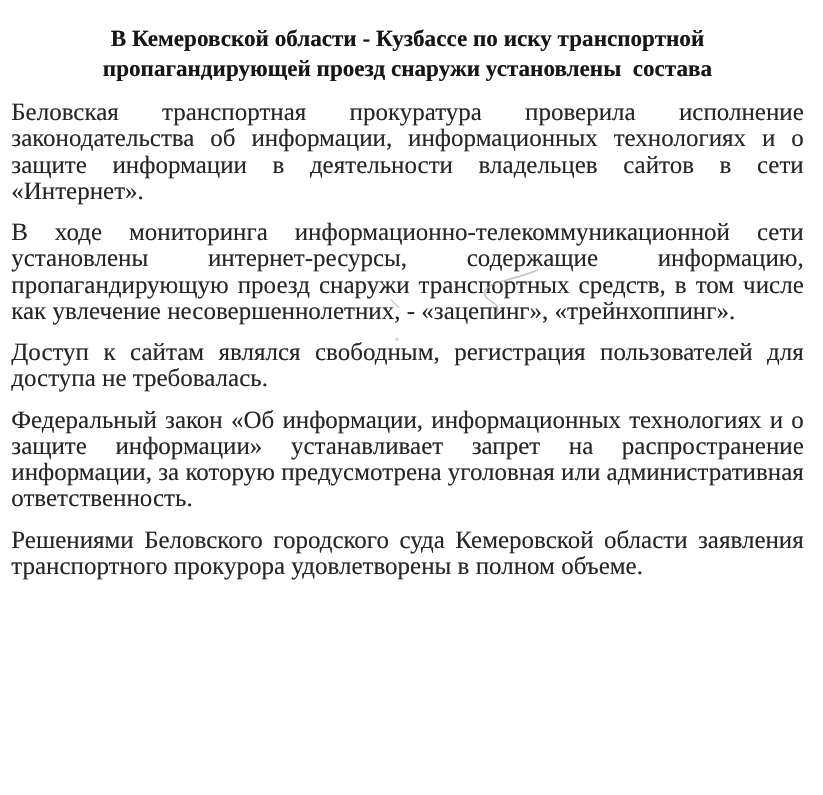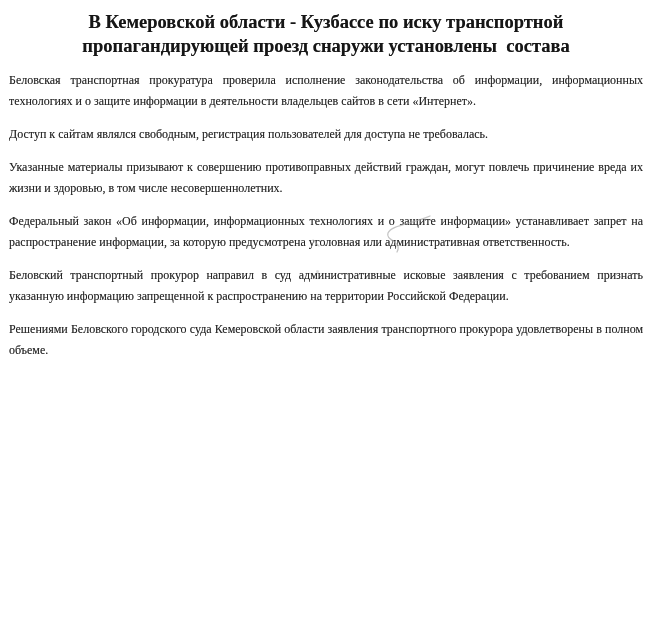--- a/index.html
+++ b/index.html
@@ -5,42 +5,42 @@
   html, body {
     margin: 0;
     padding: 0;
     background: #ffffff;
   }
   .page {
     position: relative;
     width: 658px;
     height: 636px;
     box-sizing: border-box;
-    padding: 10px 15px 0 9px;
+    padding: 20px 15px 0 9px;
     background: #ffffff;
     font-family: "Liberation Serif", "DejaVu Serif", serif;
     color: #262626;
     overflow: hidden;
   }
   .doc-title {
     margin: 0 0 12px 0;
     font-size: 18.5px;
     line-height: 24px;
     font-weight: bold;
     text-align: center;
     color: #161616;
     text-shadow: 0 0 0.5px rgba(20,20,20,0.55);
   }
   .title-line {
     display: block;
     white-space: pre-wrap;
   }
   .para {
     margin: 0 0 12px 0;
-    font-size: 12px;
+    font-size: 20px;
     line-height: 21px;
     text-align: justify;
     text-justify: inter-word;
     color: #262626;
     text-shadow: 0 0 0.5px rgba(45,45,45,0.45);
   }
   .pen-mark {
     position: absolute;
     pointer-events: none;
   }
@@ -53,24 +53,23 @@
 <body>
 
 <div class="page">
 
   <h1 class="doc-title">
     <span class="title-line">В Кемеровской области - Кузбассе по иску транспортной</span>
     <span class="title-line">пропагандирующей проезд снаружи установлены  состава</span>
   </h1>
 
   <p class="para">Беловская транспортная прокуратура проверила исполнение законодательства об информации, информационных технологиях и о защите информации в деятельности владельцев сайтов в сети «Интернет».</p>
+  <p class="para">В ходе мониторинга информационно-телекоммуникационной сети установлены интернет-ресурсы, содержащие информацию, пропагандирующую проезд снаружи транспортных средств, в том числе как увлечение несовершеннолетних, - «зацепинг», «трейнхоппинг».</p>
   <p class="para">Доступ к сайтам являлся свободным, регистрация пользователей для доступа не требовалась.</p>
-  <p class="para">Указанные материалы призывают к совершению противоправных действий граждан, могут повлечь причинение вреда их жизни и здоровью, в том числе несовершеннолетних.</p>
   <p class="para">Федеральный закон «Об информации, информационных технологиях и о защите информации» устанавливает запрет на распространение информации, за которую предусмотрена уголовная или административная ответственность.</p>
-  <p class="para">Беловский транспортный прокурор направил в суд административные исковые заявления с требованием признать указанную информацию запрещенной к распространению на территории Российской Федерации.</p>
   <p class="para">Решениями Беловского городского суда Кемеровской области заявления транспортного прокурора удовлетворены в полном объеме.</p>
 
   <svg class="pen-mark mark-squiggle" width="52" height="42" viewBox="0 0 52 42">
     <path d="M48 3 C30 11 9 12 6 20 C3 28 21 28 15 39" fill="none" stroke="#a6a6a6" stroke-width="1.3" opacity="0.65" stroke-linecap="round"></path>
   </svg>
 
   <svg class="pen-mark mark-tick" width="9" height="9" viewBox="0 0 9 9">
     <path d="M1 1 L7 7" fill="none" stroke="#a6a6a6" stroke-width="1.1" opacity="0.6" stroke-linecap="round"></path>
   </svg>
 

